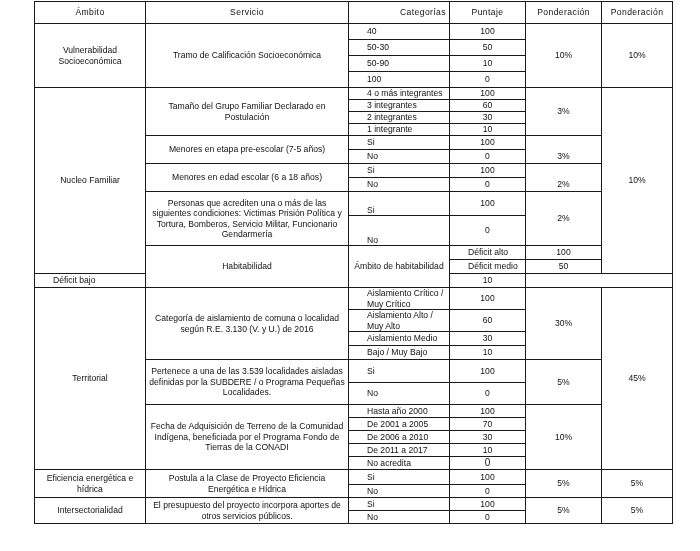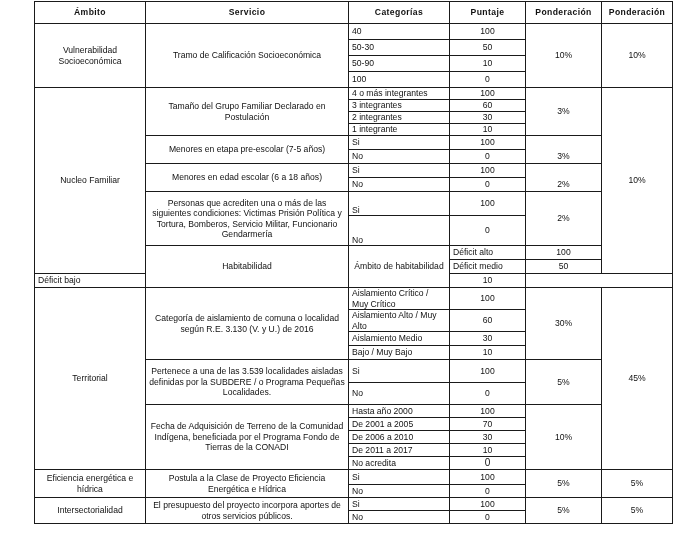--- a/index.html
+++ b/index.html
@@ -2,24 +2,24 @@
 <html><head>
 <meta charset="utf-8">
 <style>
   html, body { margin: 0; padding: 0; background: #ffffff; }
   body { width: 700px; height: 551px; position: relative; overflow: hidden;
          font-family: "Liberation Sans", "DejaVu Sans", sans-serif; color: #111; }
   table { position: absolute; left: 34px; top: 1px; border-collapse: collapse;
           table-layout: fixed; width: 638px; }
   td, th { border: 1px solid #1a1a1a; padding: 0 3px; font-size: 8.6px; line-height: 10.5px;
            vertical-align: middle; overflow: hidden; }
-  th { font-weight: bold; height: 21px; letter-spacing: 0.4px; }
-  th.left { text-align: center; }
+  th { font-weight: normal; height: 21px; letter-spacing: 0.4px; }
+  th.left { text-align: right; }
   .c { text-align: center; }
-  .cat { text-align: left; padding-left: 3px; }
+  .cat { text-align: left; padding-left: 18px; }
   .pts { text-align: center; }
   .bottom-label { vertical-align: bottom; }
 </style>
 </head>
 <body>
 
 <table>
   <colgroup>
     <col style="width:111px">
     <col style="width:203px">

